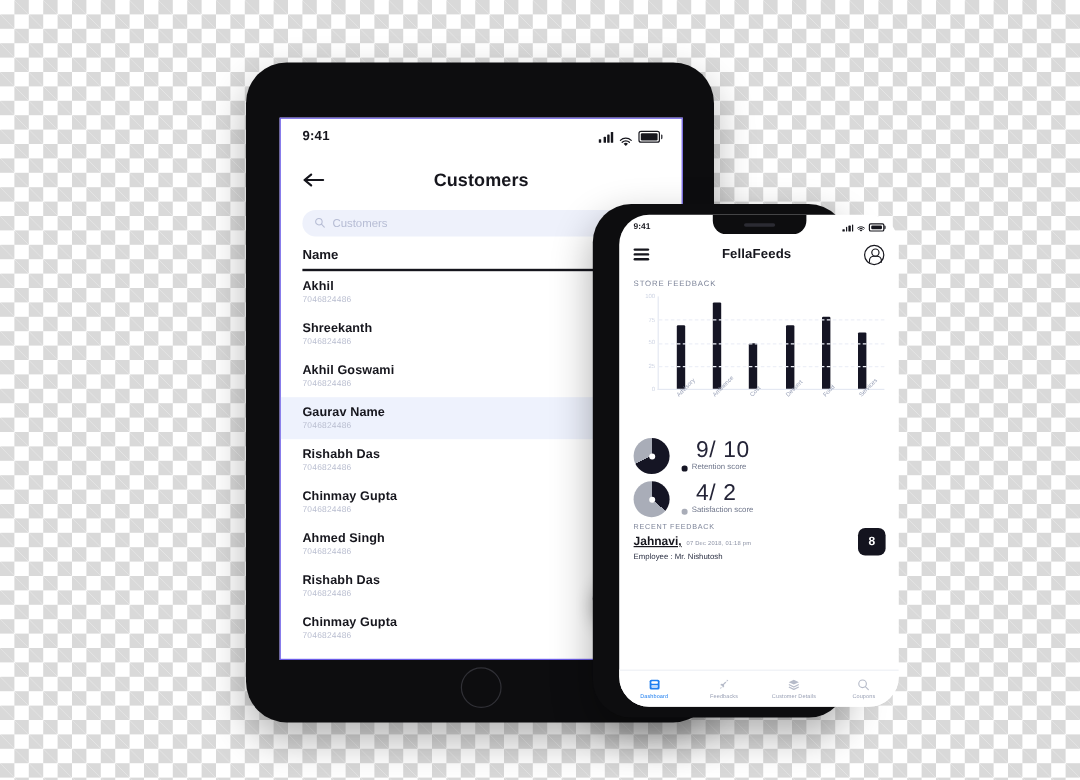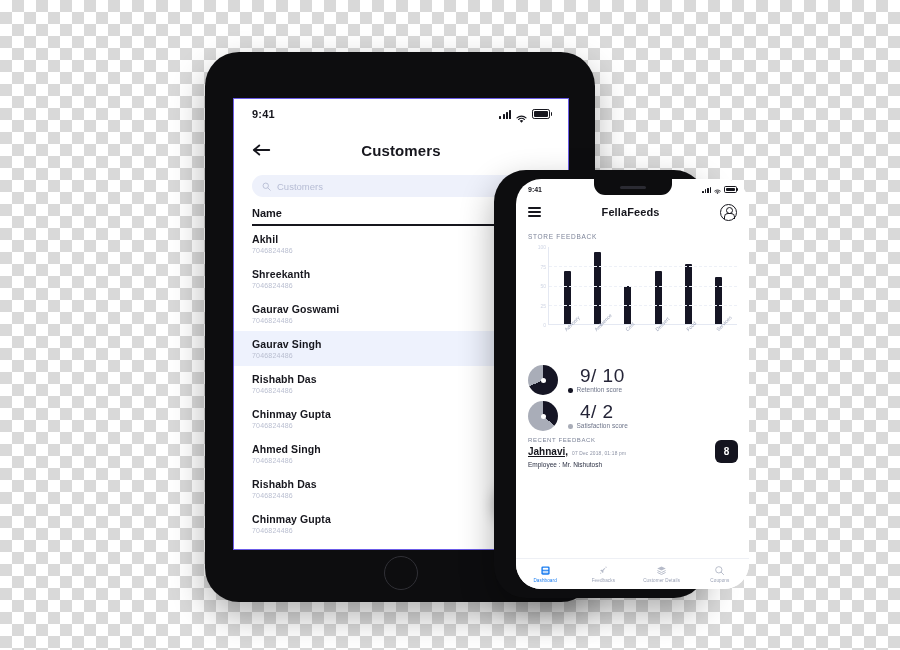--- a/index.html
+++ b/index.html
@@ -208,28 +208,28 @@
           </div>
           <div class="t-row">
             <div class="t-row-left">
               <div class="t-name">Shreekanth</div>
               <div class="t-phone">7046824486</div>
             </div>
             <div class="t-count">01</div>
           </div>
           <div class="t-row">
             <div class="t-row-left">
-              <div class="t-name">Gaurav Goswami</div>
+              <div class="t-name">Akhil Goswami</div>
               <div class="t-phone">7046824486</div>
             </div>
             <div class="t-count">01</div>
           </div>
           <div class="t-row sel">
             <div class="t-row-left">
-              <div class="t-name">Gaurav Singh</div>
+              <div class="t-name">Gaurav Name</div>
               <div class="t-phone">7046824486</div>
             </div>
             <div class="t-count">09</div>
           </div>
           <div class="t-row">
             <div class="t-row-left">
               <div class="t-name">Rishabh Das</div>
               <div class="t-phone">7046824486</div>
             </div>
             <div class="t-count">04</div>

